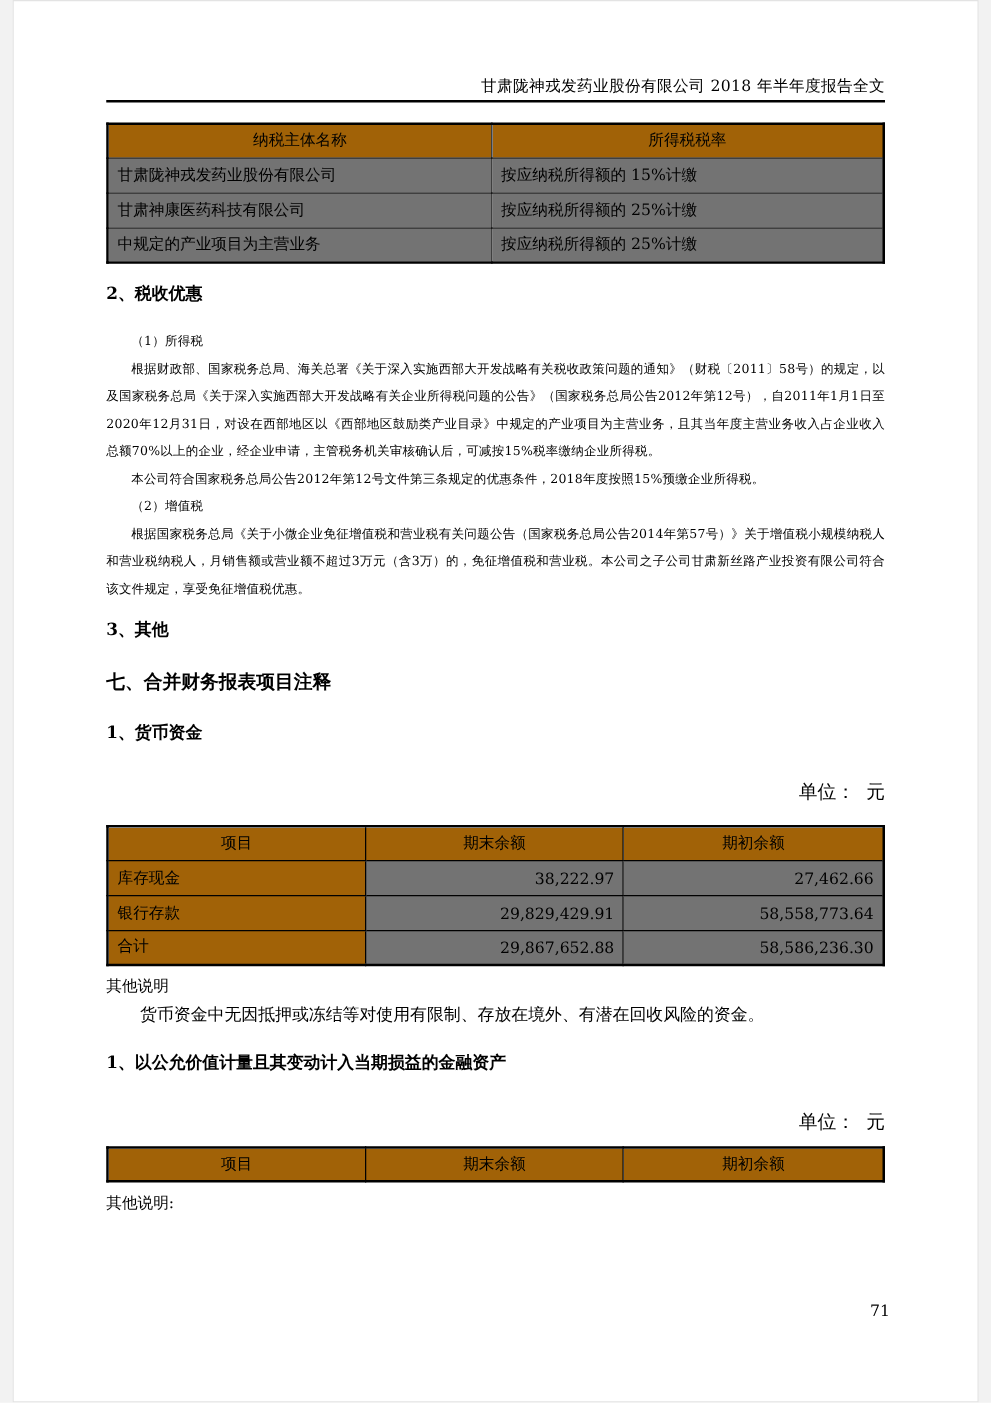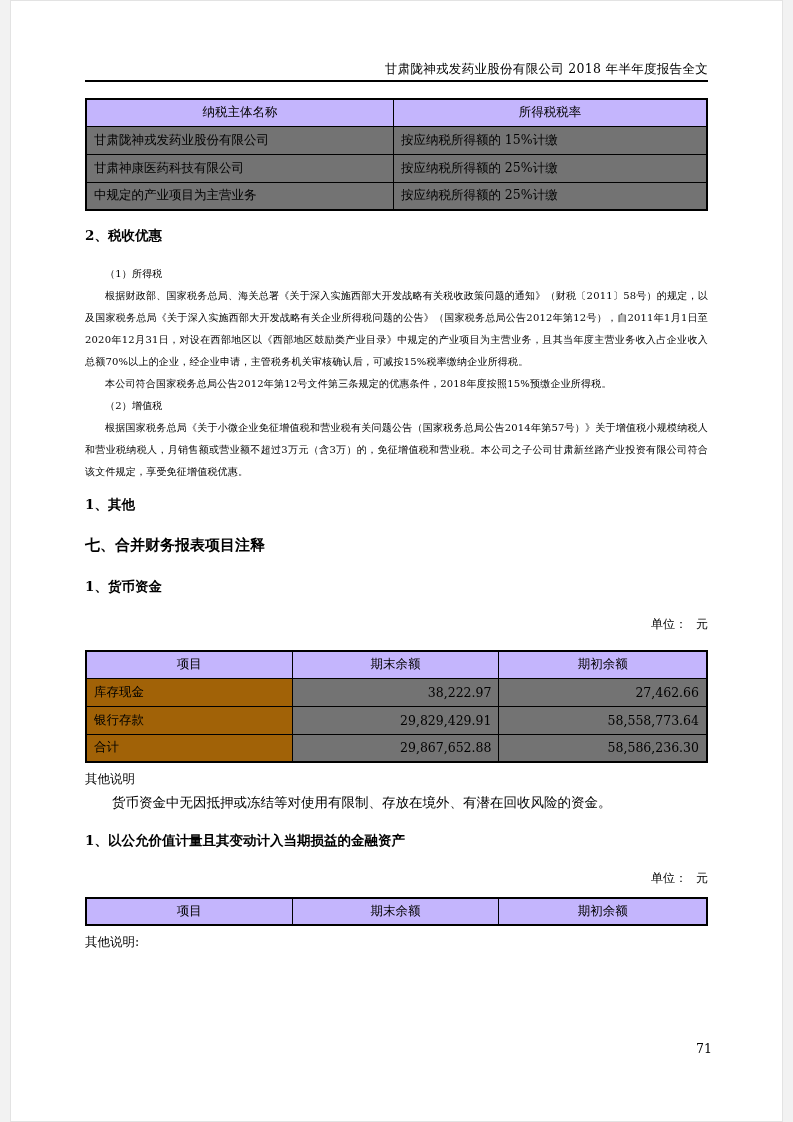--- a/index.html
+++ b/index.html
@@ -40,21 +40,21 @@
     font-size: 12.5px;
   }
   table.doc-table th, table.doc-table td {
     border: 1px solid #000000;
     padding: 0 7px;
     vertical-align: middle;
     overflow: hidden;
     white-space: nowrap;
   }
   table.doc-table th {
-    background: #c4b5fd;
+    background: #a16207;
     font-weight: normal;
     text-align: center;
     height: 27px;
   }
   table.doc-table td { height: 28px; background: #737373; }
 
   .tax-table { margin-top: 16px; }
   .tax-table td { text-align: left; }
 
   .cash-table { margin-top: 17px; }
@@ -84,24 +84,25 @@
   .para {
     font-size: 10px;
     line-height: 22px;
     text-align: justify;
     text-indent: 2em;
     letter-spacing: 0.2px;
   }
   .para-first { margin-top: 19px; }
 
   .unit-line {
-    margin-top: 21px;
+    margin-top: 31px;
     text-align: right;
-    font-size: 12px;
+    font-size: 15px;
     line-height: 17px;
+    font-family: Liberation Mono, monospace;
   }
   .unit-line .unit-value { margin-left: 9px; }
 
   .note-label {
     margin-top: 7px;
     font-size: 12.5px;
     line-height: 17px;
   }
   .note-text {
     margin-top: 4px;
@@ -154,21 +155,21 @@
     </table>
 
     <div class="h-sub mt-tax">2、税收优惠</div>
 
     <div class="para para-first">（1）所得税</div>
     <div class="para">根据财政部、国家税务总局、海关总署《关于深入实施西部大开发战略有关税收政策问题的通知》（财税〔2011〕58号）的规定，以及国家税务总局《关于深入实施西部大开发战略有关企业所得税问题的公告》（国家税务总局公告2012年第12号），自2011年1月1日至2020年12月31日，对设在西部地区以《西部地区鼓励类产业目录》中规定的产业项目为主营业务，且其当年度主营业务收入占企业收入总额70%以上的企业，经企业申请，主管税务机关审核确认后，可减按15%税率缴纳企业所得税。</div>
     <div class="para">本公司符合国家税务总局公告2012年第12号文件第三条规定的优惠条件，2018年度按照15%预缴企业所得税。</div>
     <div class="para">（2）增值税</div>
     <div class="para">根据国家税务总局《关于小微企业免征增值税和营业税有关问题公告（国家税务总局公告2014年第57号）》关于增值税小规模纳税人和营业税纳税人，月销售额或营业额不超过3万元（含3万）的，免征增值税和营业税。本公司之子公司甘肃新丝路产业投资有限公司符合该文件规定，享受免征增值税优惠。</div>
 
-    <div class="h-sub mt-other">1、其他</div>
+    <div class="h-sub mt-other">3、其他</div>
 
     <div class="h-main mt-seven">七、合并财务报表项目注释</div>
 
     <div class="h-sub mt-cash">1、货币资金</div>
 
     <div class="unit-line">
       <span>单位：</span><span class="unit-value">元</span>
     </div>
 
     <table class="doc-table cash-table">

